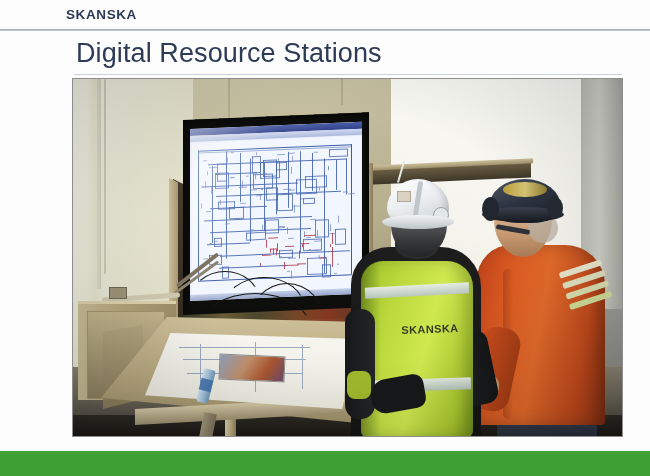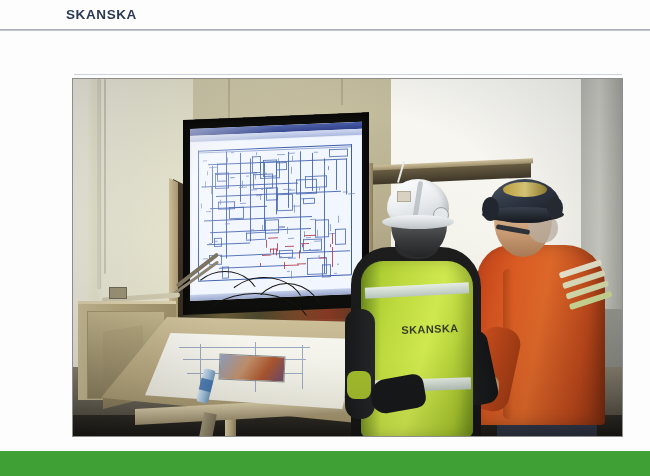--- a/index.html
+++ b/index.html
@@ -609,20 +609,21 @@
 </style>
 </head>
 <body>
 
 <div class="slide">
 
   <div class="brand-logo">SKANSKA</div>
 
   <div class="header-rule"></div>
 
+  <div class="slide-title">Digital Resource Stations</div>
 
   <div class="title-rule"></div>
 
   <div class="photo">
     <div class="photo-inner">
 
       <div class="wall-back"></div>
       <div class="wall-white"></div>
       <div class="wall-right-col"></div>
       <div class="wall-right-lower"></div>

